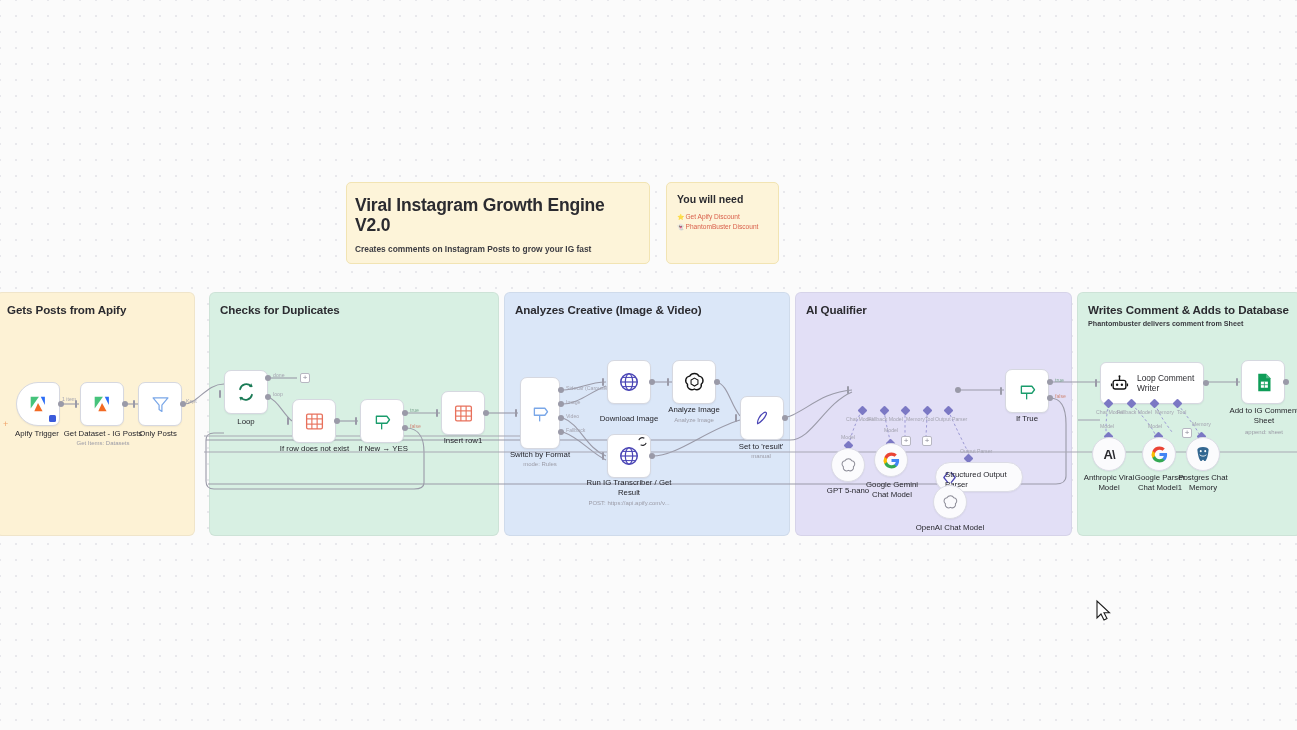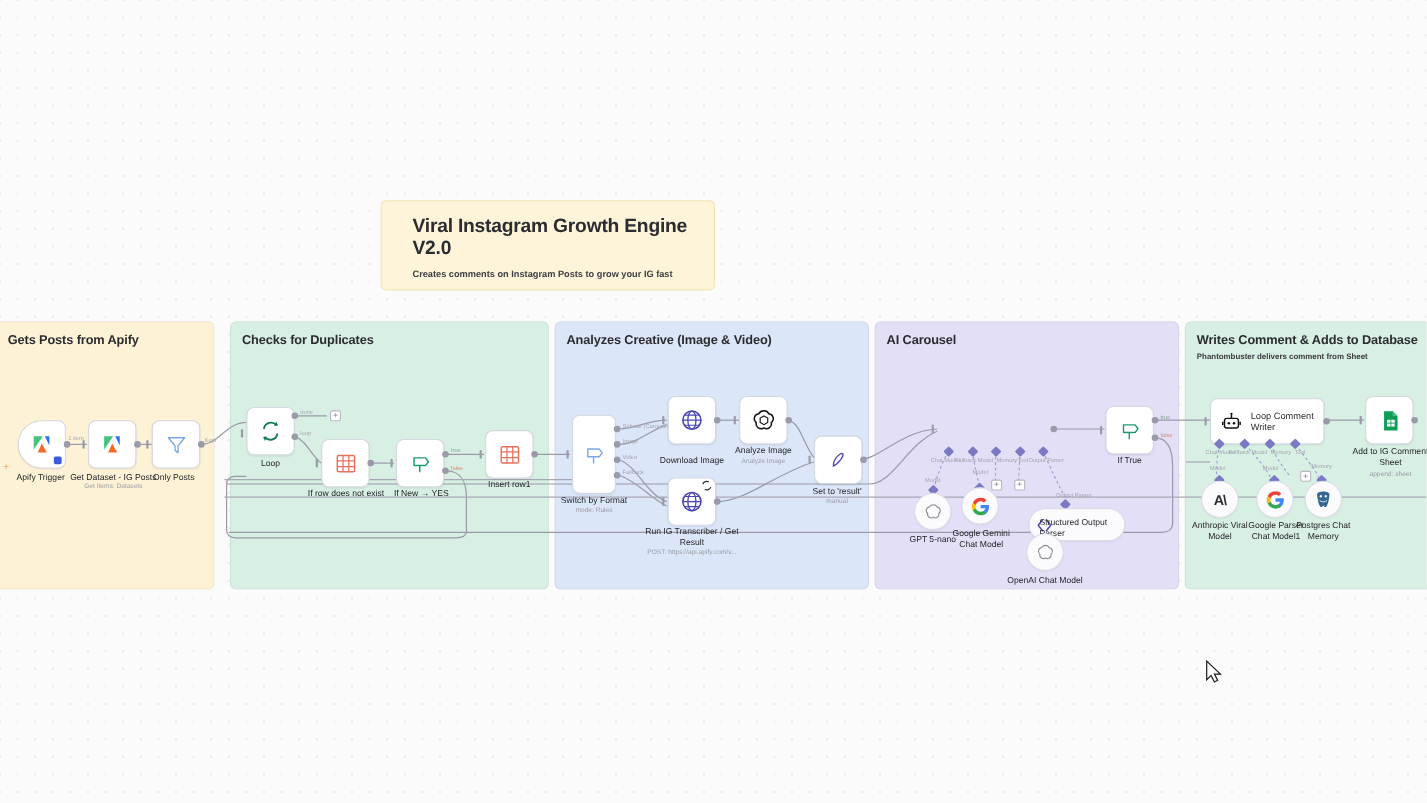--- a/index.html
+++ b/index.html
@@ -17,21 +17,21 @@
       radial-gradient(circle, #e8e8ec 0.9px, transparent 1px);
     background-size: 16px 16px;
     background-position: 8px 8px;
   }
   
   .sticky {
     position: absolute;
     background: #fdf4d9;
     border: 1px solid #f2e4b3;
     border-radius: 5px;
-    padding: 12px 12px 10px 28px;
+    padding: 12px 12px 10px 8px;
   }
   .sticky h1 {
     font-size: 17.5px;
     font-weight: 700;
     color: #2b2b30;
     letter-spacing: -0.2px;
     line-height: 1.15;
   }
   .sticky .sub {
     margin-top: 9px;
@@ -179,33 +179,44 @@
 
   <div class="panel" style="left:504px; top:292px; width:286px; height:244px; background:#dbe7f8;">
     <div class="ptitle">Analyzes Creative (Image &amp; Video)</div>
   </div>
 
   <div class="panel" style="left:209px; top:292px; width:290px; height:244px; background:#d8f0e3;">
     <div class="ptitle">Checks for Duplicates</div>
   </div>
 
   <div class="panel" style="left:795px; top:292px; width:277px; height:244px; background:#e2dff6;">
-    <div class="ptitle">AI Carousel</div>
+    <div class="ptitle">AI Qualifier</div>
   </div>
 
   <div class="panel" style="left:1077px; top:292px; width:224px; height:244px; background:#d8f0e3;">
     <div class="ptitle">Writes Comment &amp; Adds to Database</div>
     <div class="psub">Phantombuster delivers comment from Sheet</div>
   </div>
 
   <div class="sticky" style="left:346px; top:182px; width:304px; height:82px;">
     <h1>Viral Instagram Growth Engine V2.0</h1>
     <div class="sub">Creates comments on Instagram Posts to grow your IG fast</div>
   </div>
 
+  <div class="sticky" style="left:666px; top:182px; width:113px; height:82px; padding:10px;">
+    <h2>You will need</h2>
+    <div class="linklist">
+      <div class="linkrow">
+        <span class="emo">⭐</span><span>Get Apify Discount</span>
+      </div>
+      <div class="linkrow">
+        <span class="emo">👻</span><span>PhantomBuster Discount</span>
+      </div>
+    </div>
+  </div>
 
   <svg class="wires" viewBox="0 0 1297 730">
     <g fill="none" stroke="#9a9aa8" stroke-width="1.1">
 
       <path d="M60,404 L79,404"></path>
 
       <path d="M126,404 L138,404"></path>
 
       <path d="M184,404 C198,404 206,384 224,384"></path>
 

